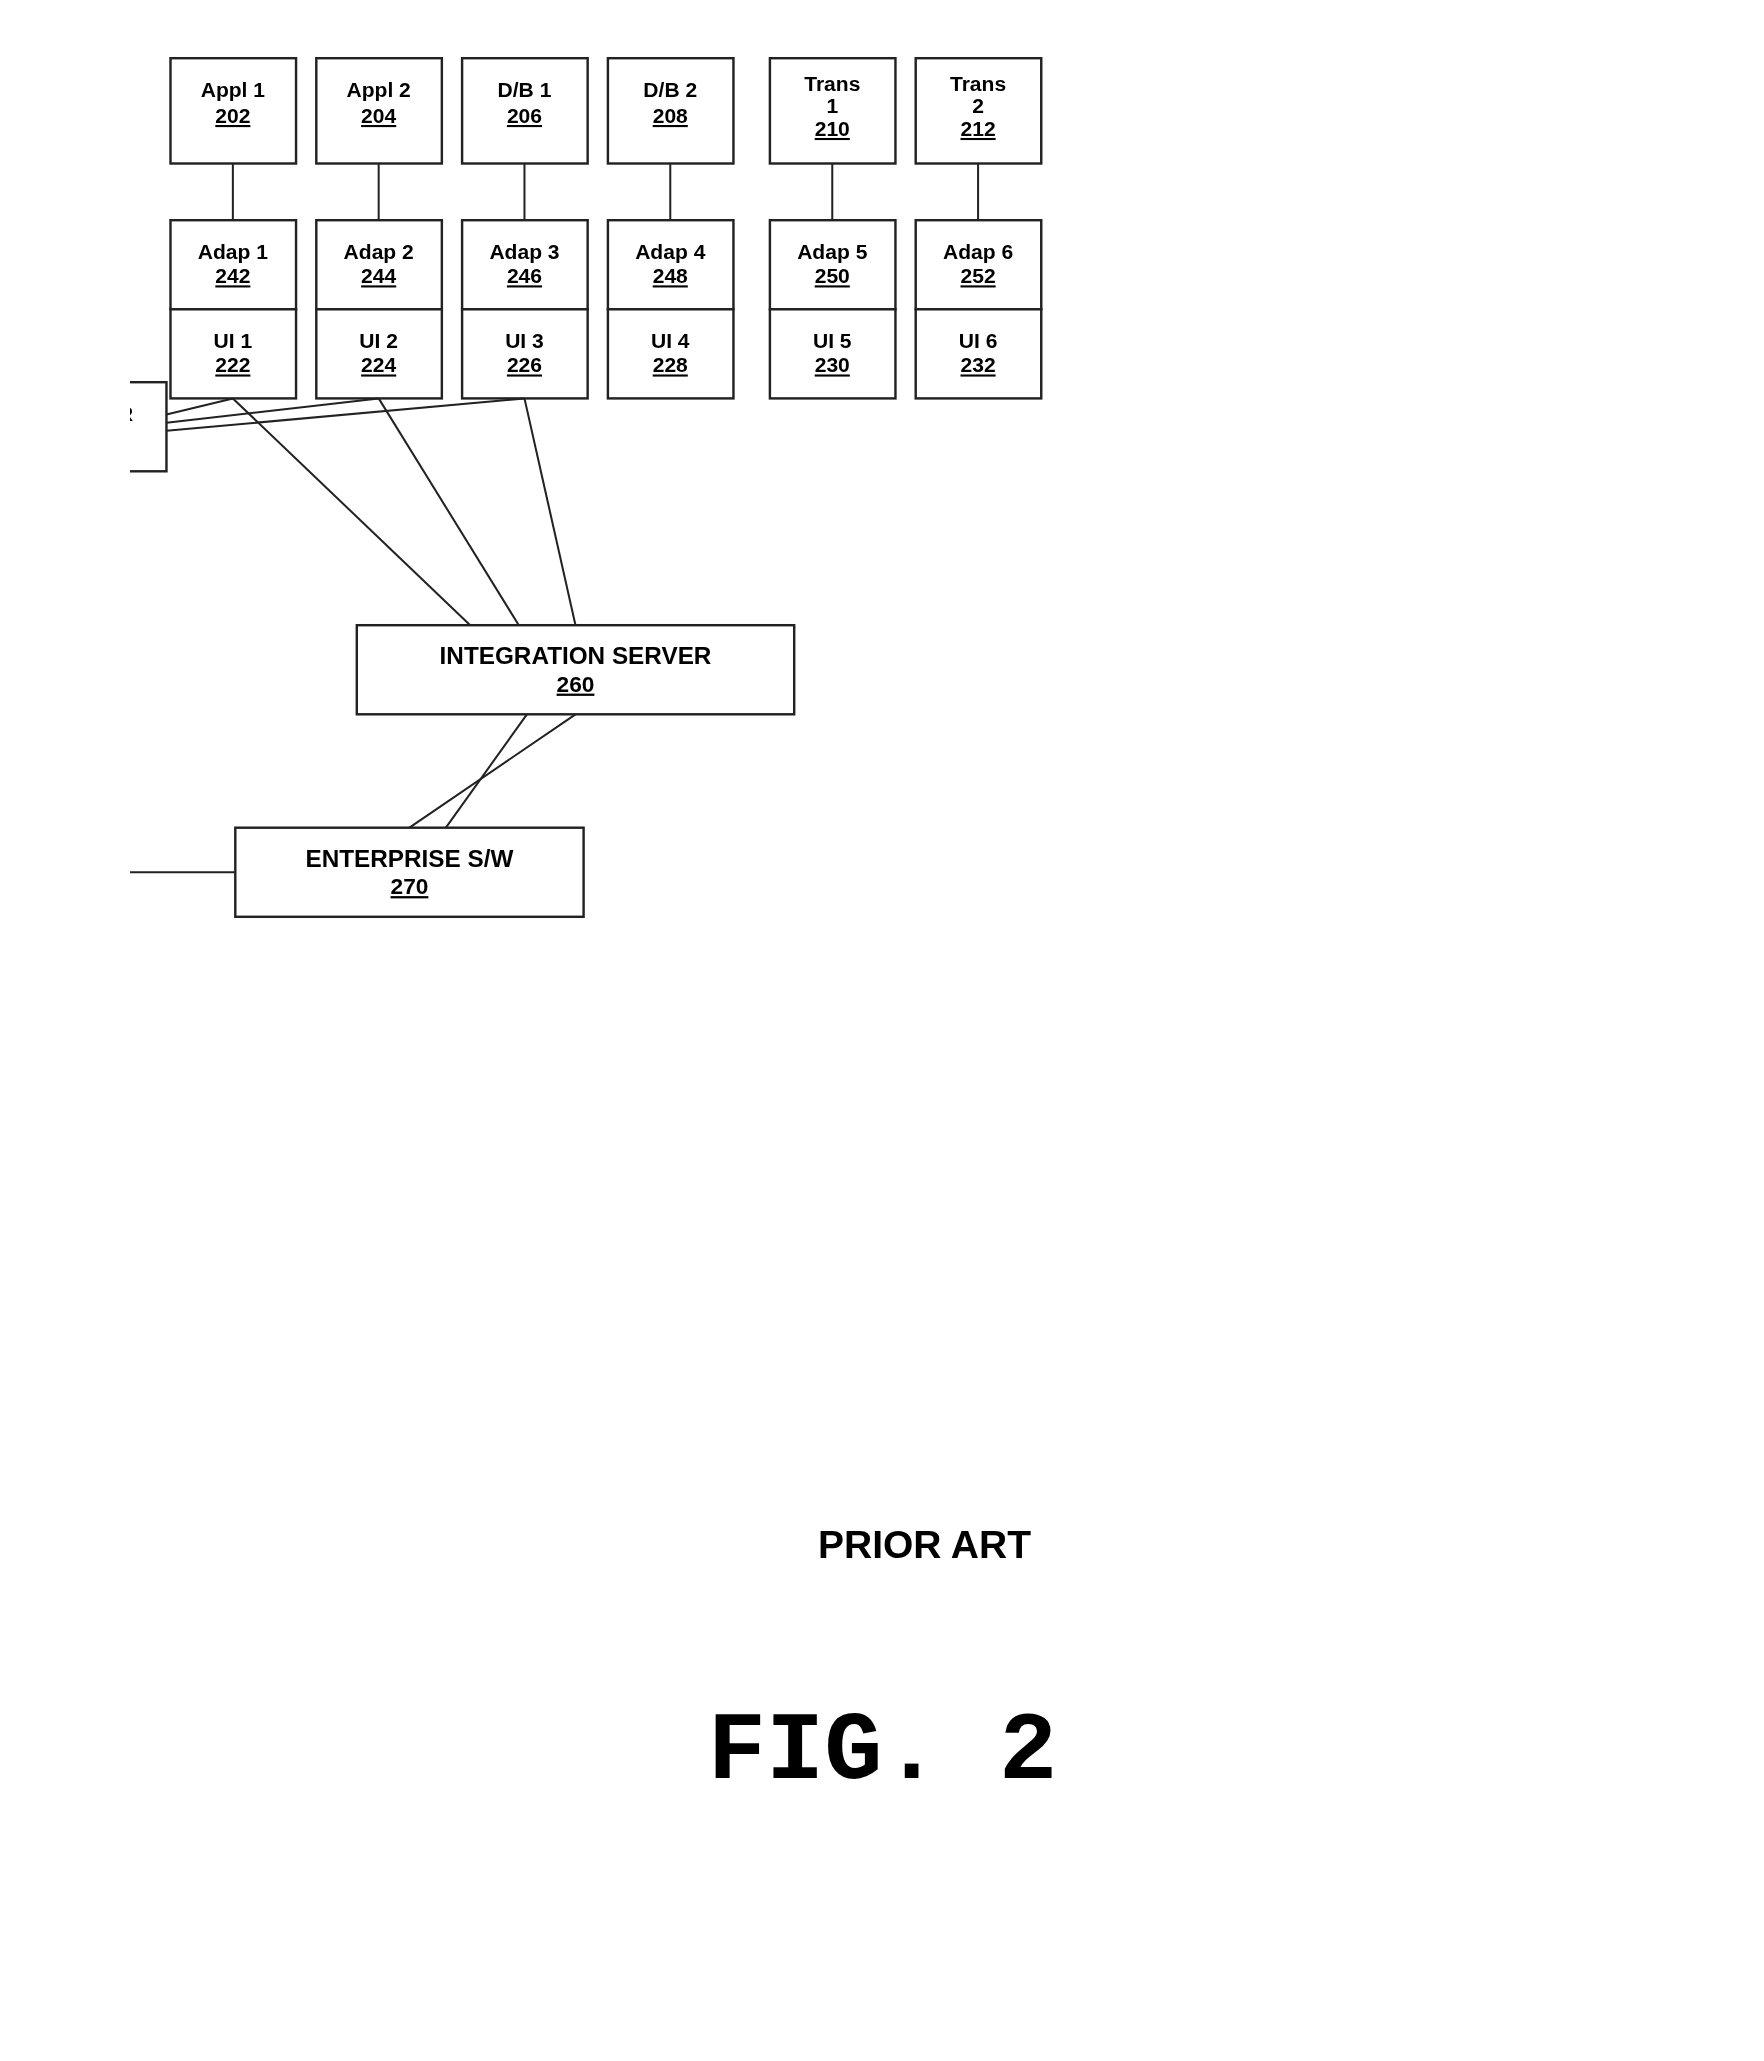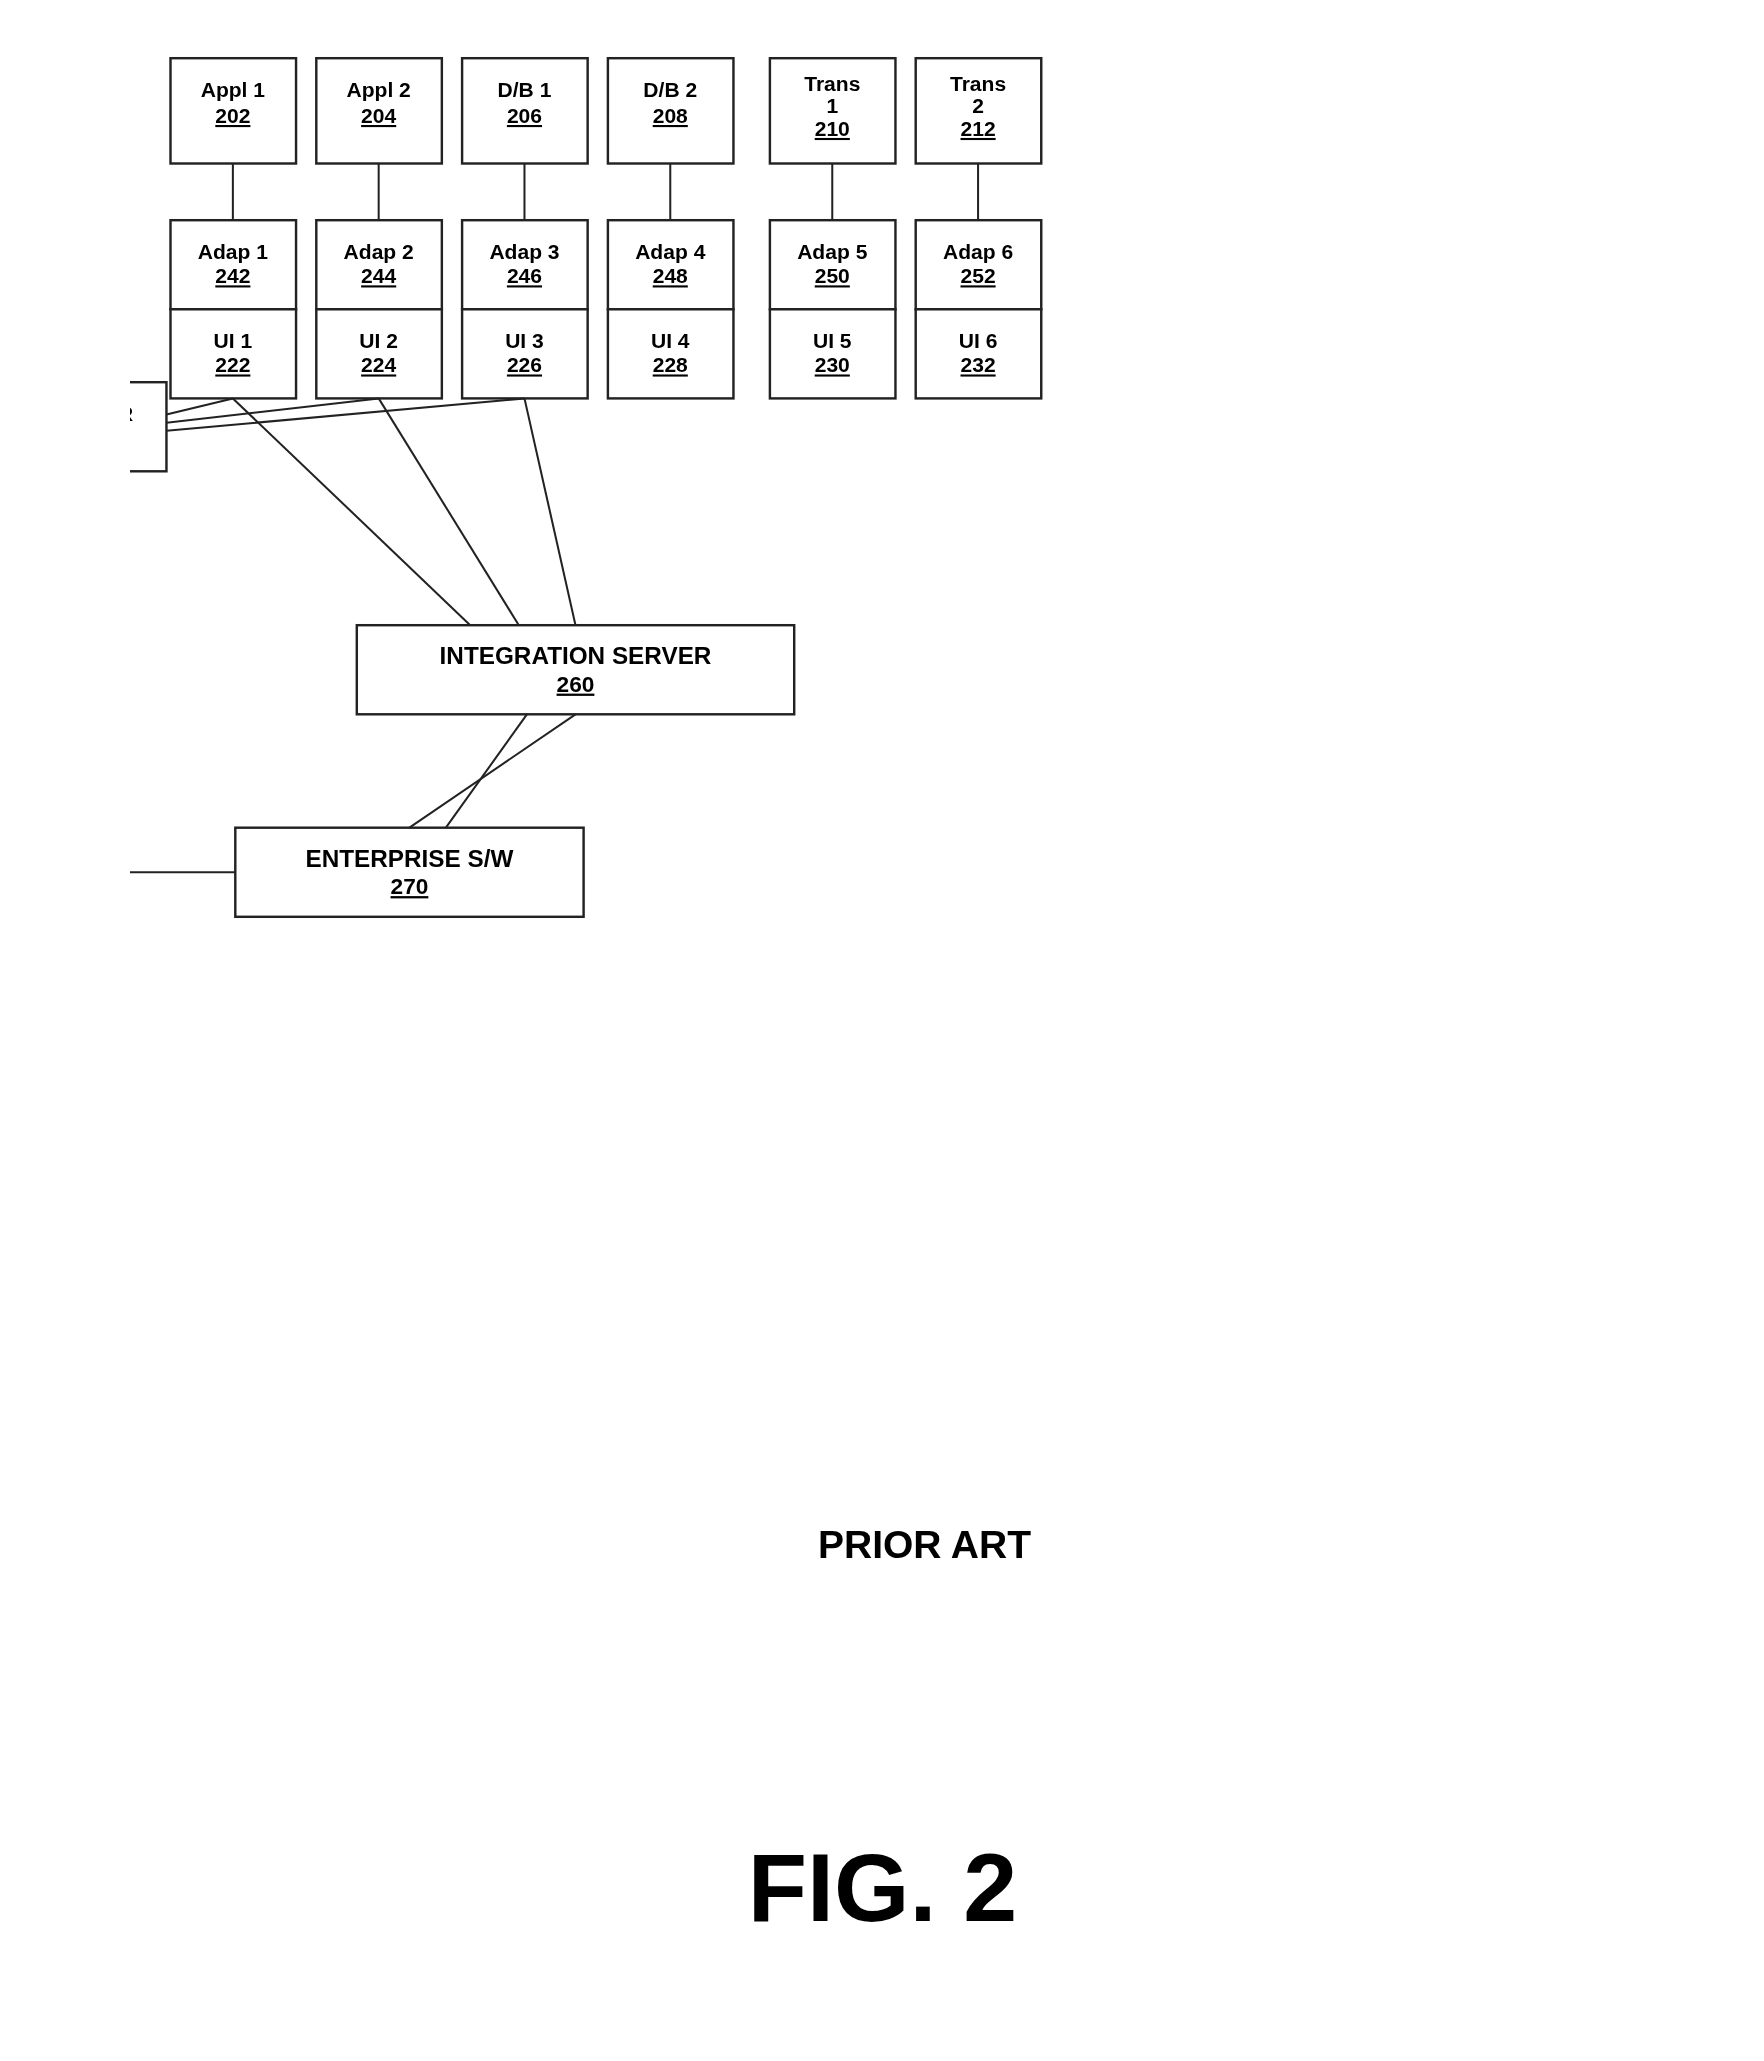--- a/index.html
+++ b/index.html
@@ -40,26 +40,26 @@
       transform: translateX(-50%);
       font-size: 39px;
       font-weight: bold;
       font-family: Arial, sans-serif;
       text-align: center;
       margin-left: 42px;
     }
 
     .caption-fig {
       position: absolute;
-      top: 1832px;
+      top: 1697px;
       left: 50%;
       transform: translateX(-50%);
       font-size: 97px;
       font-weight: bold;
-      font-family: Liberation Sans, sans-serif;
+      font-family: Liberation Mono, monospace;
       text-align: left;
     }
   </style>
 </head>
 <body>
 
 <div class="diagram-container">
   <svg class="svg-overlay" viewBox="0 0 1900 1800" xmlns="http://www.w3.org/2000/svg">
 
     <rect x="50" y="20" width="155" height="130" fill="white" stroke="#222" stroke-width="3"></rect>

